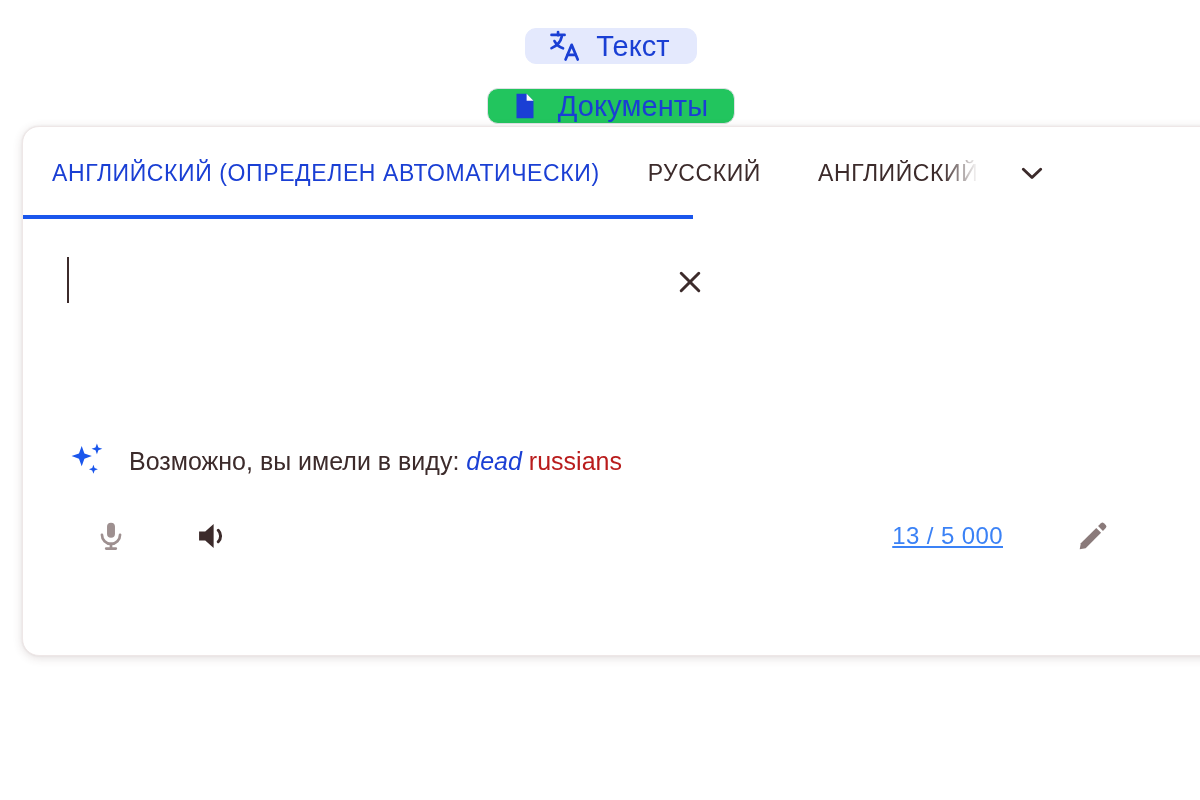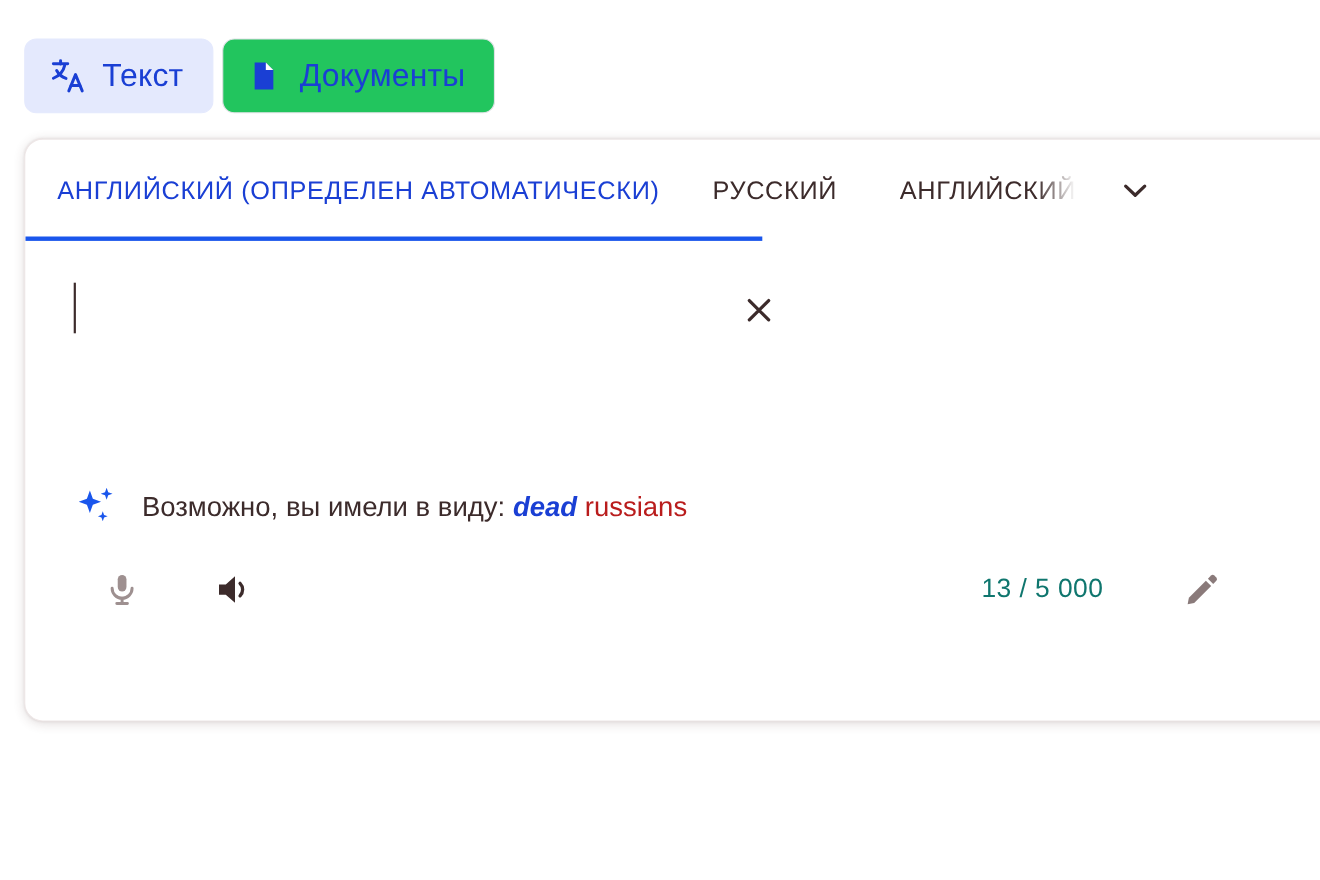--- a/index.html
+++ b/index.html
@@ -13,24 +13,25 @@
     font-family: "Liberation Sans", sans-serif;
     color: #3c2b2b;
     overflow: hidden;
     position: relative;
   }
 
   
   .mode-tabs {
     display: flex;
     align-items: center;
-    gap: 8px;
+    gap: 24px;
     padding: 28px 0 0 22px;
     box-sizing: border-box;
     height: 110px;
+    flex-direction: column;
   }
   .mode-tab {
     display: flex;
     align-items: center;
     gap: 14px;
     height: 68px;
     padding: 0 26px 0 22px;
     border-radius: 11px;
     border: 1px solid #dfe1e5;
     background: #22c55e;
@@ -160,21 +161,21 @@
   .sparkle-ic { width: 42px; height: 42px; flex: 0 0 auto; display:block; }
   .suggestion-text {
     font-size: 25px;
     color: #3c2b2b;
     letter-spacing: 0;
     white-space: nowrap;
   }
   .suggestion-text .sug-link { color: #b91c1c; }
   .suggestion-text .sug-fix {
     color: #1a3fd4;
-    font-weight: bold;
+    font-weight: normal;
     font-style: italic;
   }
 
   
   .toolbar {
     display: flex;
     align-items: center;
     height: 86px;
     padding: 0 0 0 44px;
     box-sizing: border-box;
@@ -186,24 +187,25 @@
     align-items: center;
     justify-content: center;
     cursor: pointer;
     flex: 0 0 auto;
   }
   .mic-btn { margin-left: 20px; }
   .listen-btn { margin-left: 54px; }
   .tb-spacer { flex: 1 1 auto; }
   .char-count {
     font-size: 24px;
-    color: #0f766e;
+    color: #3b82f6;
     letter-spacing: .4px;
     margin-right: 66px;
     white-space: nowrap;
+    text-decoration: underline;
   }
   .edit-btn { margin-right: 114px; }
 </style>
 </head>
 <body>
 
 <div class="mode-tabs">
 
   <div class="mode-tab active">
     <span class="ic">

